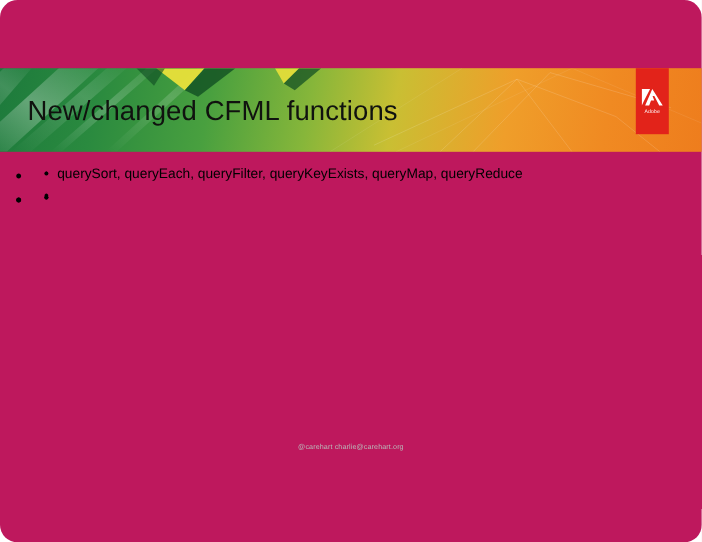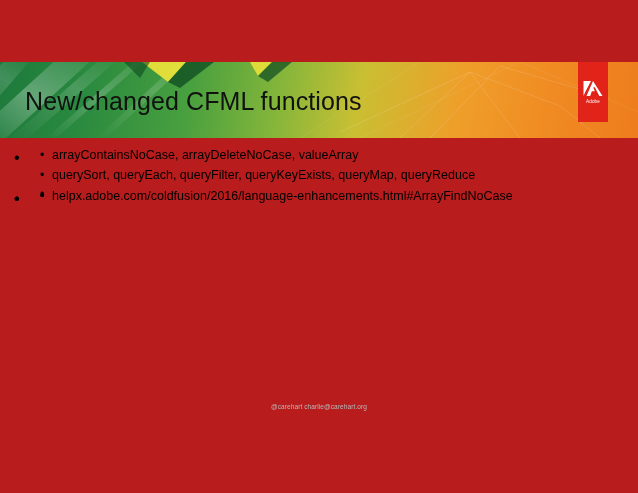--- a/index.html
+++ b/index.html
@@ -12,21 +12,22 @@
     height: 493px;
     overflow: hidden;
     font-family: "Liberation Sans", sans-serif;
     color: #000000;
   }
 
   .slide {
     position: relative;
     width: 638px;
     height: 493px;
-    background: #b91c1c;
+    background: #be185d;
+    border-radius: 16px;
   }
 
   
   .banner {
     position: absolute;
     left: 0;
     top: 62px;
     width: 638px;
     height: 76px;
     overflow: hidden;
@@ -210,21 +211,20 @@
   </div>
 
   <div class="content">
     <ul class="lvl1">
 
       <li class="l1">
         <span class="b1">•</span>
         <ul class="lvl2">
           <li class="l2">
             <span class="b2">•</span>
-            <span>arrayContainsNoCase, arrayDeleteNoCase, valueArray</span>
           </li>
           <li class="l2">
             <span class="b2">•</span>
             <span>querySort, queryEach, queryFilter, queryKeyExists, queryMap, queryReduce</span>
           </li>
           <li class="l2">
             <span class="b2">•</span>
           </li>
         </ul>
       </li>
@@ -242,21 +242,20 @@
       </li>
 
       <li class="l1">
         <span class="b1">•</span>
         <ul class="lvl2">
           <li class="l2">
             <span class="b2">•</span>
           </li>
           <li class="l2">
             <span class="b2">•</span>
-            <span>helpx.adobe.com/coldfusion/2016/language-enhancements.html#ArrayFindNoCase</span>
           </li>
         </ul>
       </li>
 
     </ul>
   </div>
 
   <div class="footer">@carehart charlie@carehart.org</div>
 
 </div>

